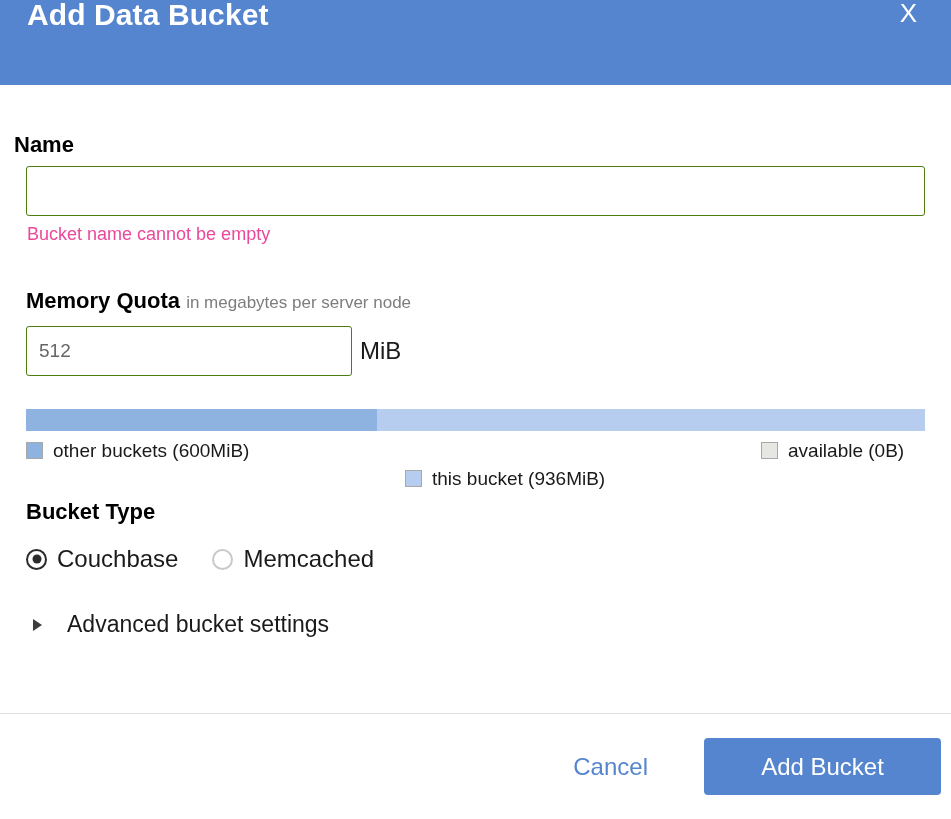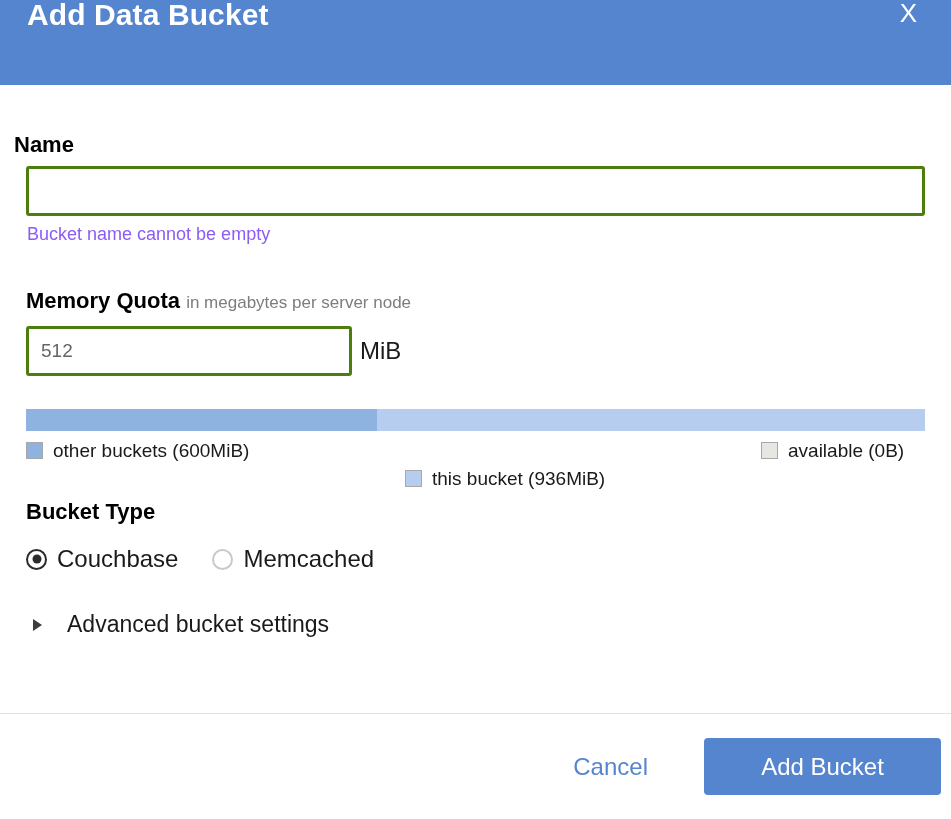--- a/index.html
+++ b/index.html
@@ -79,21 +79,21 @@
     font-weight: normal;
     color: #7d7d7d;
   }
 
   
   #name-label { left: 14px; top: 43px; margin-top: 6px; }
 
   .text-input {
     position: absolute;
     background: #ffffff;
-    border: 3px solid #4d7c0f;
+    border: 1px solid #4d7c0f;
     border-radius: 3px;
     font-family: "Liberation Sans", sans-serif;
     font-size: 19px;
     color: #555555;
     padding: 0 12px;
     outline: none;
   }
   #name-input {
     left: 26px;
     top: 81px;
@@ -298,21 +298,21 @@
 
   <div class="dialog-header" style="background: rgb(85, 133, 206);">
     <div class="dialog-title">Add Data Bucket</div>
     <button class="close-button">X</button>
   </div>
 
   <div class="dialog-body">
 
     <div class="field-label" id="name-label">Name</div>
     <input class="text-input" id="name-input" type="text" value="" style="">
-    <div id="name-error" style="color: #8b5cf6;">Bucket name cannot be empty</div>
+    <div id="name-error" style="color: #ec4899;">Bucket name cannot be empty</div>
 
     <div class="field-label" id="memory-label">
       <span>Memory Quota</span>
       <span class="sub">in megabytes per server node</span>
     </div>
     <input class="text-input" id="memory-input" type="text" value="512" style="">
     <div id="memory-unit">MiB</div>
 
     <div id="memory-bar">
       <div class="seg" id="seg-other" style="width: 39%; background: rgb(143, 179, 224);"></div>

